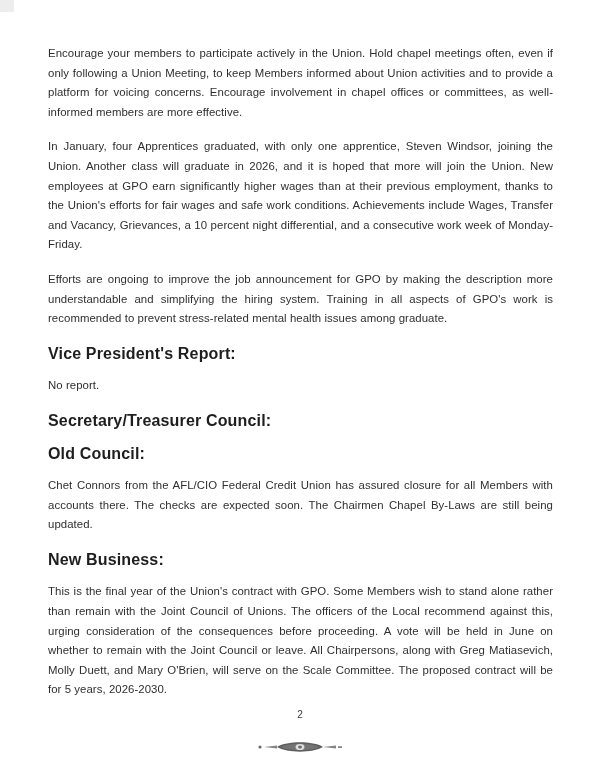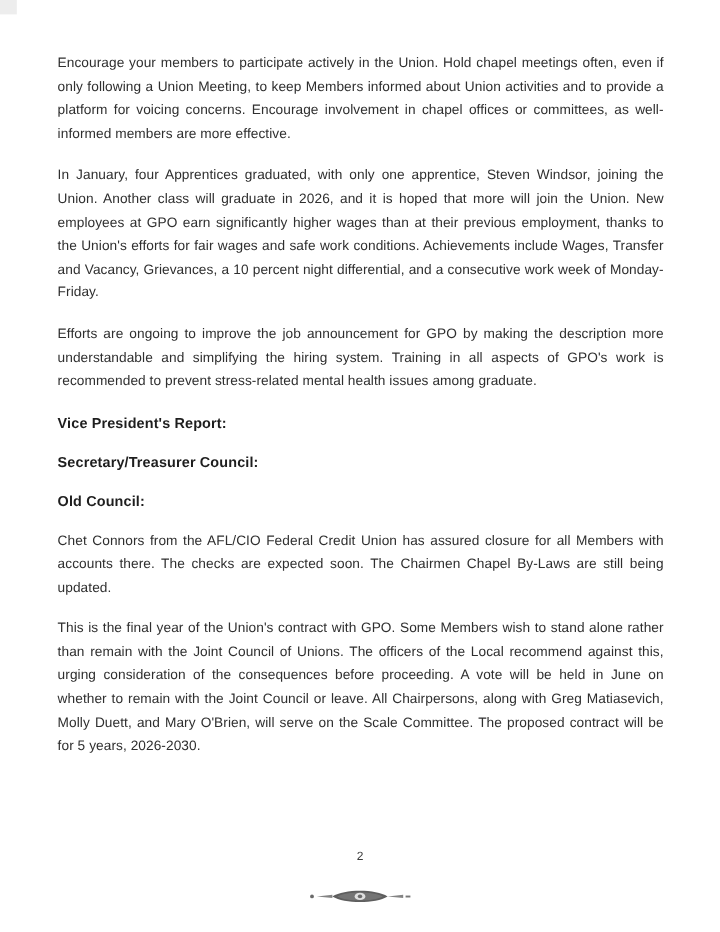--- a/index.html
+++ b/index.html
@@ -41,21 +41,21 @@
     font-size: 11.4px;
     line-height: 19.6px;
     text-align: justify;
     text-justify: inter-word;
     color: #2f2f2f;
     letter-spacing: 0.005em;
   }
 
   h2.section-heading {
     margin: 0 0 13px 0;
-    font-size: 12px;
+    font-size: 16px;
     line-height: 19.6px;
     font-weight: bold;
     color: #1e1e1e;
     text-align: left;
     letter-spacing: 0.01em;
   }
 
   .page-number {
     position: absolute;
     left: 0;
@@ -90,28 +90,30 @@
 <div class="page">
 
   <p class="body-text">Encourage your members to participate actively in the Union. Hold chapel meetings often, even if only following a Union Meeting, to keep Members informed about Union activities and to provide a platform for voicing concerns. Encourage involvement in chapel offices or committees, as well-informed members are more effective.</p>
 
   <p class="body-text">In January, four Apprentices graduated, with only one apprentice, Steven Windsor, joining the Union. Another class will graduate in 2026, and it is hoped that more will join the Union. New employees at GPO earn significantly higher wages than at their previous employment, thanks to the Union's efforts for fair wages and safe work conditions. Achievements include Wages, Transfer and Vacancy, Grievances, a 10 percent night differential, and a consecutive work week of Monday-Friday.</p>
 
   <p class="body-text">Efforts are ongoing to improve the job announcement for GPO by making the description more understandable and simplifying the hiring system. Training in all aspects of GPO's work is recommended to prevent stress-related mental health issues among graduate.</p>
 
   <h2 class="section-heading">Vice President's Report:</h2>
 
+  <p class="body-text">No report.</p>
 
   <h2 class="section-heading">Secretary/Treasurer Council:</h2>
 
 
   <h2 class="section-heading">Old Council:</h2>
 
   <p class="body-text">Chet Connors from the AFL/CIO Federal Credit Union has assured closure for all Members with accounts there. The checks are expected soon. The Chairmen Chapel By-Laws are still being updated.</p>
 
+  <h2 class="section-heading">New Business:</h2>
 
   <p class="body-text">This is the final year of the Union's contract with GPO. Some Members wish to stand alone rather than remain with the Joint Council of Unions. The officers of the Local recommend against this, urging consideration of the consequences before proceeding. A vote will be held in June on whether to remain with the Joint Council or leave. All Chairpersons, along with Greg Matiasevich, Molly Duett, and Mary O'Brien, will serve on the Scale Committee. The proposed contract will be for 5 years, 2026-2030.</p>
 
 </div>
 
 <div class="page-number">2</div>
 
 <div class="footer-ornament">
   <svg width="86" height="14" viewBox="0 0 86 14" aria-hidden="true">
 

